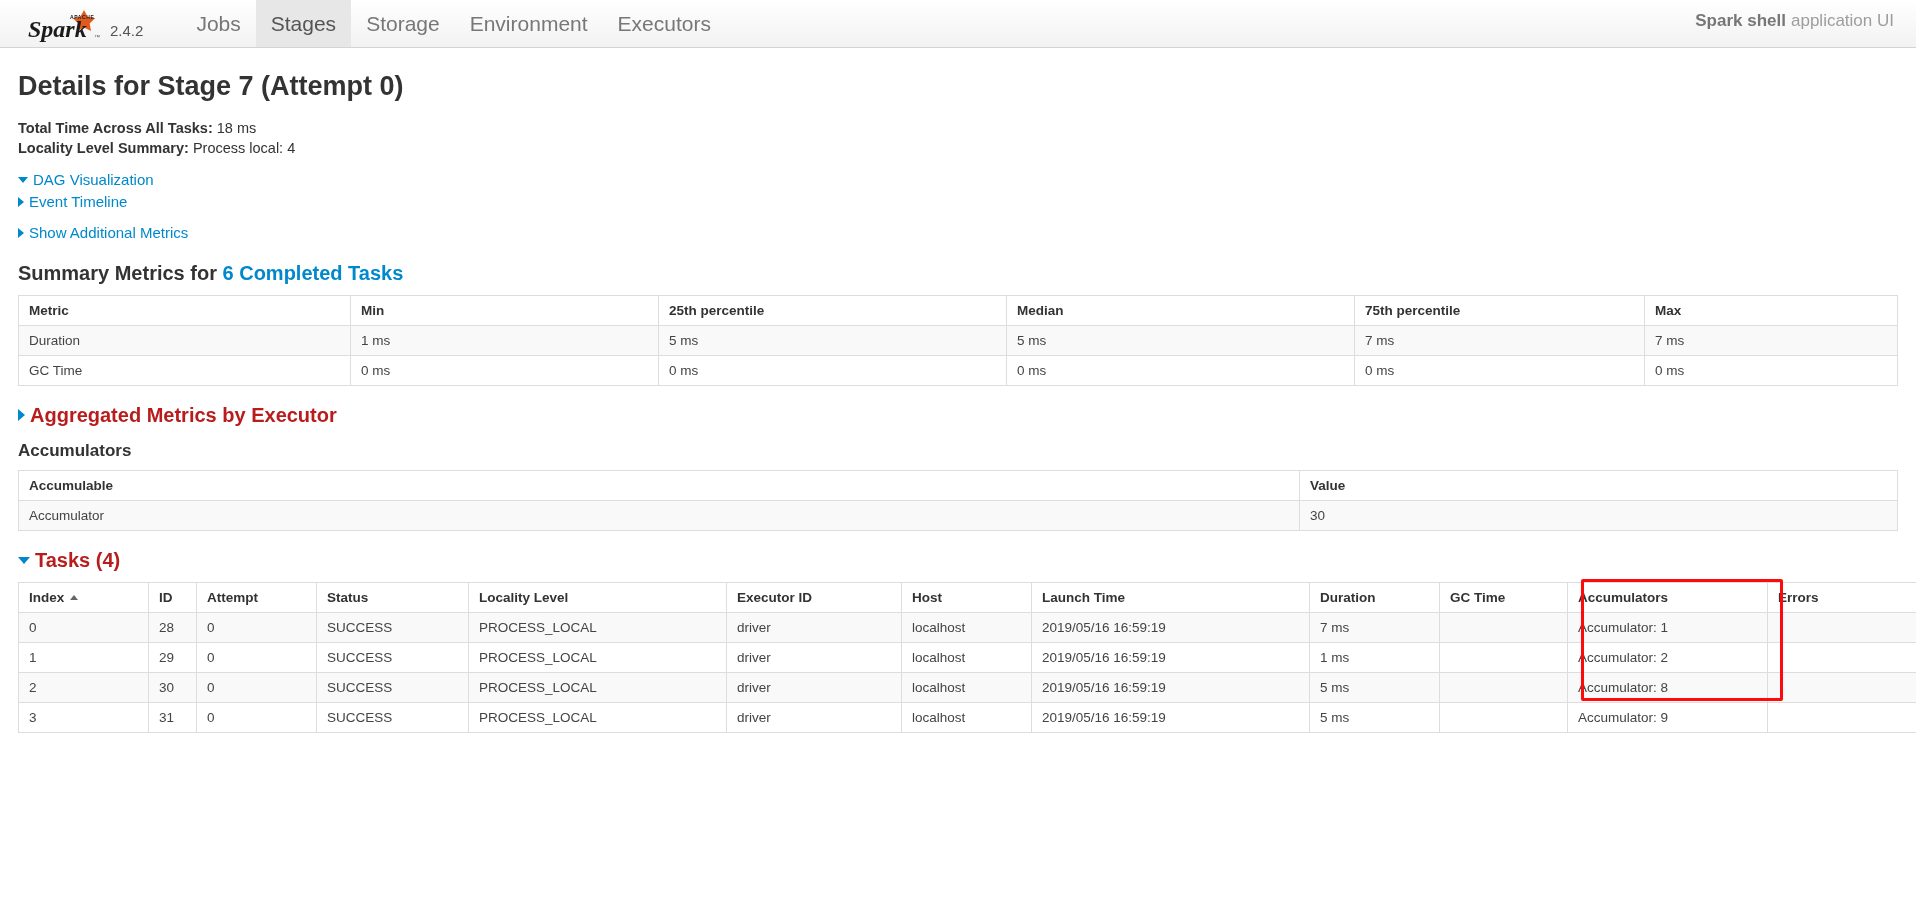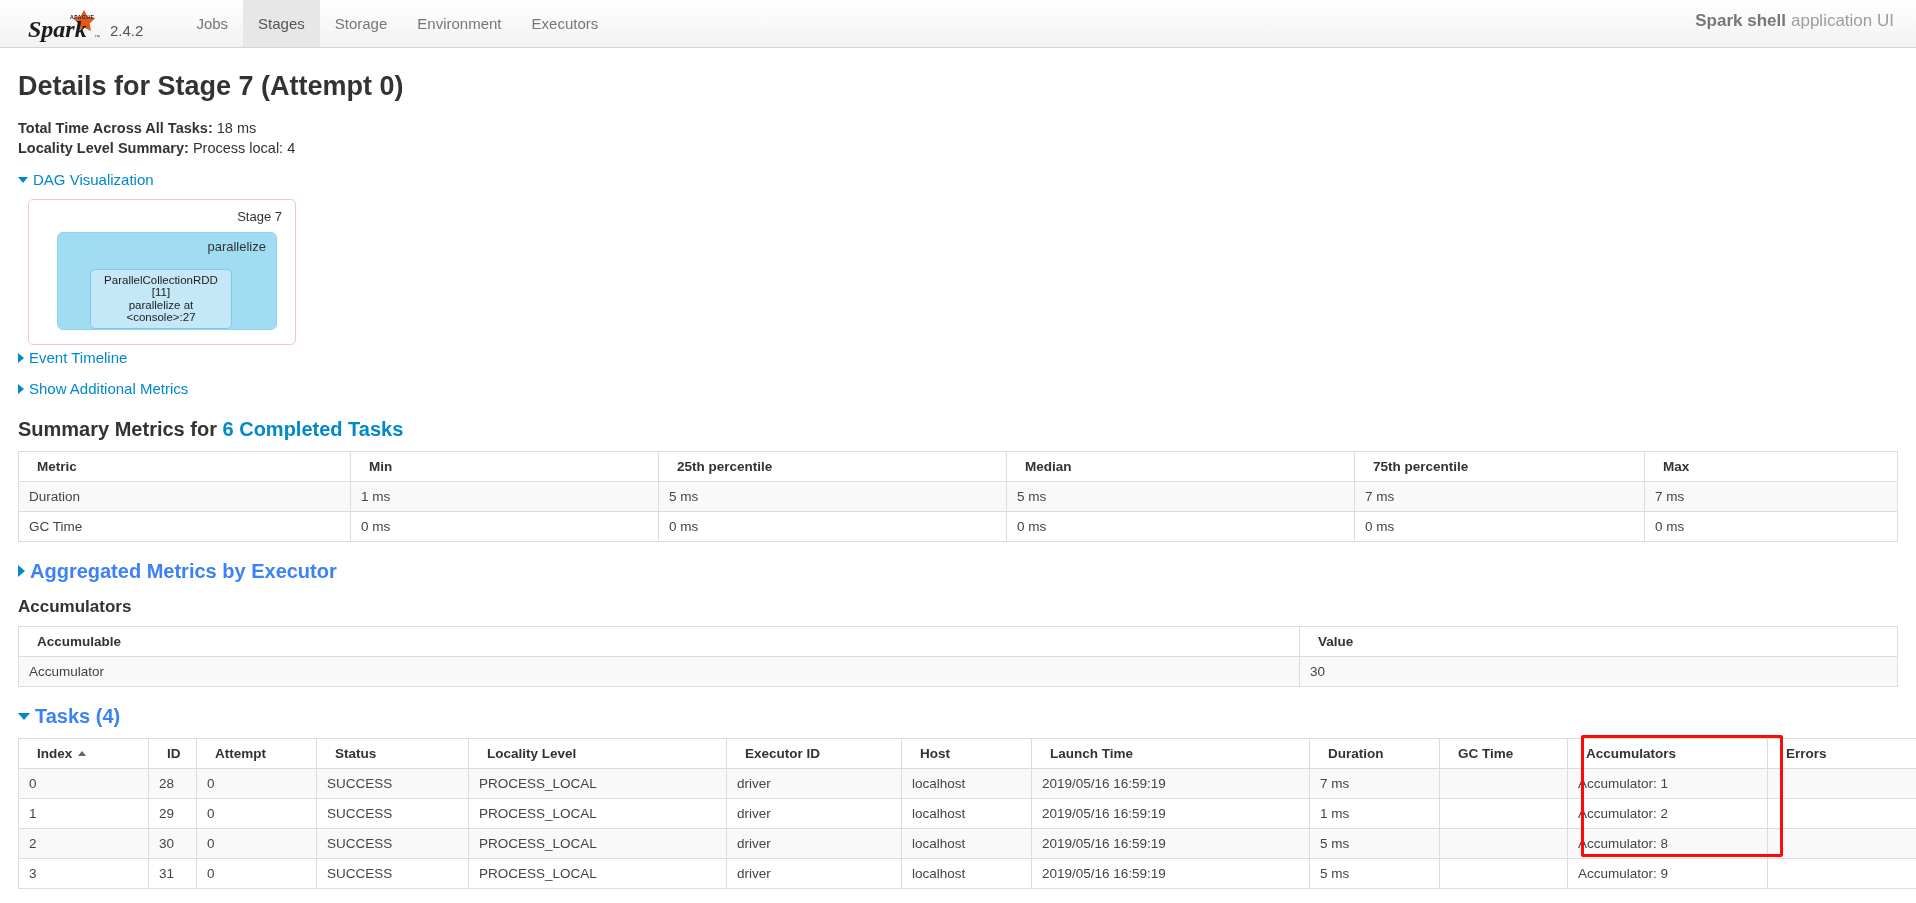--- a/index.html
+++ b/index.html
@@ -44,21 +44,21 @@
   }
   .nav-links {
     display: flex;
     align-items: stretch;
     margin-left: 28px;
   }
   .nav-links a {
     display: flex;
     align-items: center;
     padding: 12px 15px;
-    font-size: 15px;
+    font-size: 21px;
     color: #777777;
     text-decoration: none;
     font-family: "Liberation Sans", sans-serif;
   }
   .nav-links a.active {
     background: #e7e7e7;
     color: #555555;
   }
   .app-title {
     position: absolute;
@@ -181,21 +181,21 @@
     font-size: 17px;
     font-weight: bold;
     color: #333;
     margin: 14px 0 9px 0;
   }
   .collapse-head {
     font-size: 20px;
     font-weight: bold;
     margin: 18px 0 10px 0;
   }
-  .collapse-head a { color: #3b82f6; text-decoration: none; }
+  .collapse-head a { color: #b91c1c; text-decoration: none; }
   .collapse-head .arrow.right {
     border-left-color: #0088cc;
     border-top-width: 6px; border-bottom-width: 6px; border-left-width: 7px;
   }
   .collapse-head .arrow.down {
     border-top-color: #0088cc;
     border-left-width: 6px; border-right-width: 6px; border-top-width: 7px;
   }
 
   
@@ -203,21 +203,21 @@
     width: 100%;
     border-collapse: collapse;
     font-size: 13.5px;
   }
   table.ui-table th {
     text-align: left;
     font-weight: bold;
     color: #333;
     background: #ffffff;
     border: 1px solid #dddddd;
-    padding: 7px 18px;
+    padding: 7px 10px;
     font-size: 13.5px;
     white-space: nowrap;
   }
   table.ui-table td {
     border: 1px solid #dddddd;
     padding: 7px 10px;
     color: #444;
     background: #ffffff;
   }
   table.ui-table tbody tr:nth-child(odd) td { background: #f9f9f9; }
@@ -308,30 +308,20 @@
     <b>Locality Level Summary:</b>
     <span>Process local: 4</span>
   </div>
 
   <div class="toggle-row">
     <a class="toggle-link">
       <span class="arrow down"></span><span>DAG Visualization</span>
     </a>
   </div>
 
-  <div class="dag-wrap">
-    <div class="dag-stage-label">Stage 7</div>
-    <div class="dag-blue">
-      <div class="dag-op-label">parallelize</div>
-      <div class="dag-rdd">
-        <div>ParallelCollectionRDD [11]</div>
-        <div>parallelize at &lt;console&gt;:27</div>
-      </div>
-    </div>
-  </div>
 
   <div class="toggle-row tight">
     <a class="toggle-link">
       <span class="arrow right"></span><span>Event Timeline</span>
     </a>
   </div>
   <div class="toggle-row">
     <a class="toggle-link">
       <span class="arrow right"></span><span>Show Additional Metrics</span>
     </a>

